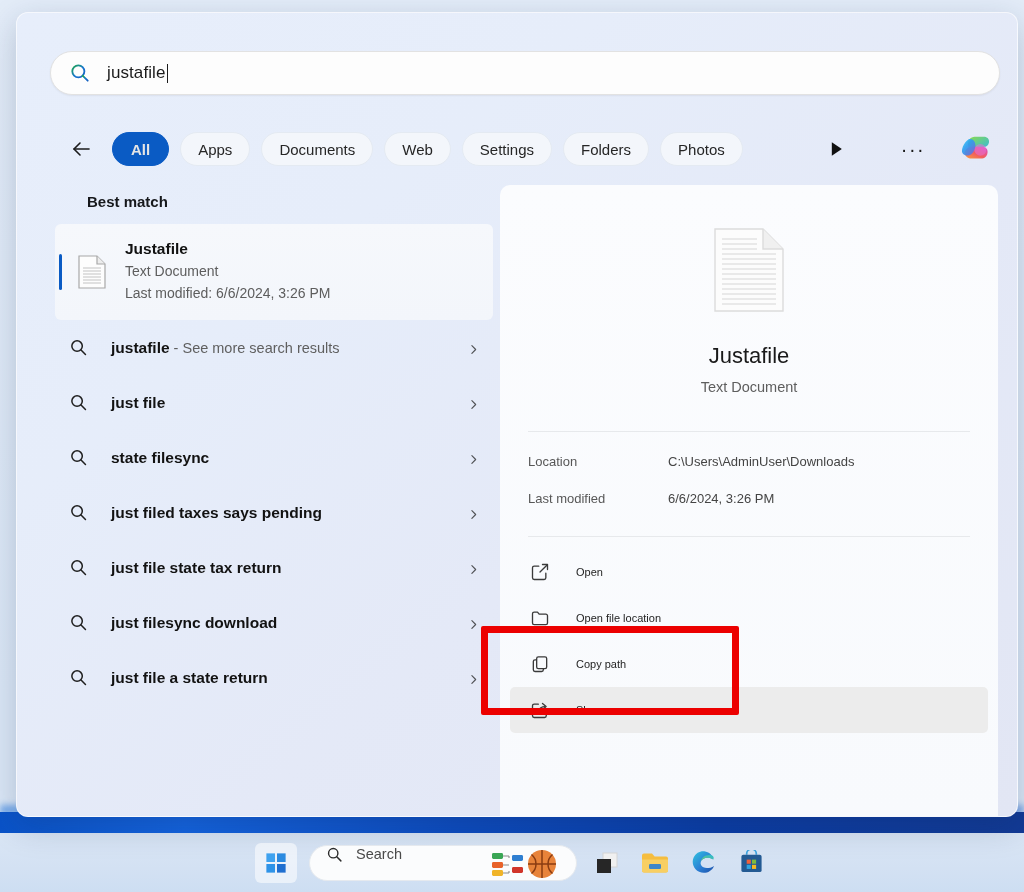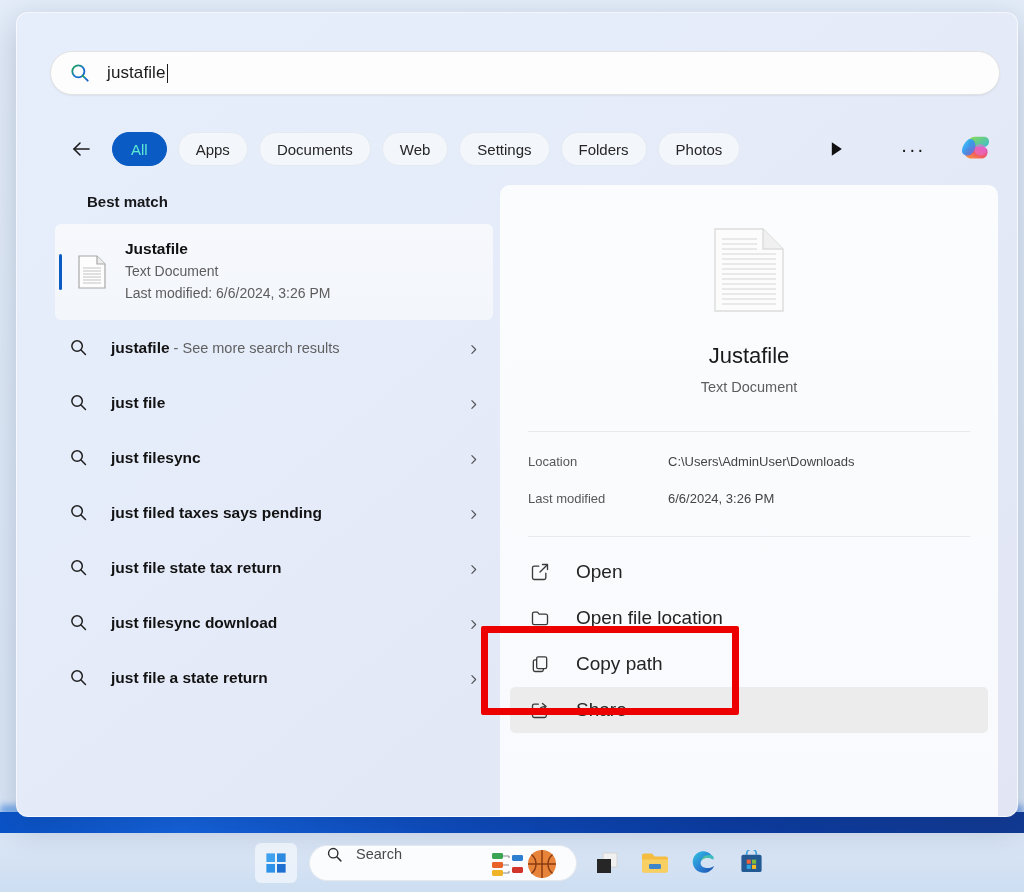--- a/index.html
+++ b/index.html
@@ -68,21 +68,21 @@
     width: 28px; height: 28px; display:flex; align-items:center; justify-content:center;
     margin-right: 6px; cursor: pointer;
   }
   .chip {
     height: 34px; padding: 0 17px; border-radius: 17px;
     display: flex; align-items: center; justify-content: center;
     font-size: 15px; color: #262626; background: #f3f6fb;
     border: 1px solid #e4eaf2; cursor: pointer; white-space: nowrap;
   }
   .chip.active {
-    background: #0a5bc4; color: #5eead4; border-color: #0a5bc4; font-weight: 400;
+    background: #0a5bc4; color: #e5e5e5; border-color: #0a5bc4; font-weight: 700;
     padding: 0 18px;
   }
   .filter-spacer { flex: 1 1 auto; }
   #forward-arrow { width: 26px; height: 26px; display:flex; align-items:center; justify-content:center; cursor:pointer; }
   #more-button { width: 30px; height: 30px; display:flex; align-items:center; justify-content:center; cursor:pointer; margin-left: 38px;}
   #more-button .dots { font-size: 20px; color: #1b1b1b; letter-spacing: 1.5px; line-height: 8px;}
   #copilot-button { width: 38px; height: 38px; margin-left: 20px; cursor:pointer; display:flex; align-items:center;justify-content:center;}
 
   
   #results-col {
@@ -136,21 +136,21 @@
   #preview-divider-2 {
     margin: 30px 28px 0; height: 1px; background: #e7e9ec;
   }
   .action-list { margin-top: 12px; padding: 0 10px; }
   .action-item {
     height: 46px; display: flex; align-items: center; border-radius: 5px;
     padding-left: 20px; cursor: pointer;
   }
   .action-item.highlighted { background: #ececec; }
   .action-item .act-icon { width: 20px; height: 20px; flex: 0 0 20px; margin-right: 26px; }
-  .action-item .act-label { font-size: 19px; color: #242424; }
+  .action-item .act-label { font-size: 11px; color: #242424; }
 
   
   #annotation-box {
     position: absolute; left: 464px; top: 613px; width: 258px; height: 89px;
     border: 7px solid #ec0000; border-radius: 2px; pointer-events: none;
   }
 
   
   #taskbar {
     position: absolute; left: 0; right: 0; top: 833px; height: 59px;
@@ -294,21 +294,21 @@
           <span class="web-label">just file</span>
           <span class="chev"><svg viewBox="0 0 24 24" width="13" height="13" fill="none" stroke="#1f1f1f" stroke-width="2.1" stroke-linecap="round" stroke-linejoin="round">
               <polyline points="9,5 16,12 9,19"></polyline>
             </svg></span>
         </div>
         <div class="web-item">
           <span class="mag-sm"><svg viewBox="0 0 24 24" width="19" height="19" fill="none" stroke="#1f1f1f" stroke-width="1.9">
               <circle cx="10.2" cy="10.2" r="6.6"></circle>
               <line x1="15.2" y1="15.2" x2="20.8" y2="20.8" stroke-linecap="round"></line>
             </svg></span>
-          <span class="web-label">just filesync</span>
+          <span class="web-label">state filesync</span>
           <span class="chev"><svg viewBox="0 0 24 24" width="13" height="13" fill="none" stroke="#1f1f1f" stroke-width="2.1" stroke-linecap="round" stroke-linejoin="round">
               <polyline points="9,5 16,12 9,19"></polyline>
             </svg></span>
         </div>
         <div class="web-item">
           <span class="mag-sm"><svg viewBox="0 0 24 24" width="19" height="19" fill="none" stroke="#1f1f1f" stroke-width="1.9">
               <circle cx="10.2" cy="10.2" r="6.6"></circle>
               <line x1="15.2" y1="15.2" x2="20.8" y2="20.8" stroke-linecap="round"></line>
             </svg></span>
           <span class="web-label">just filed taxes says pending</span>

